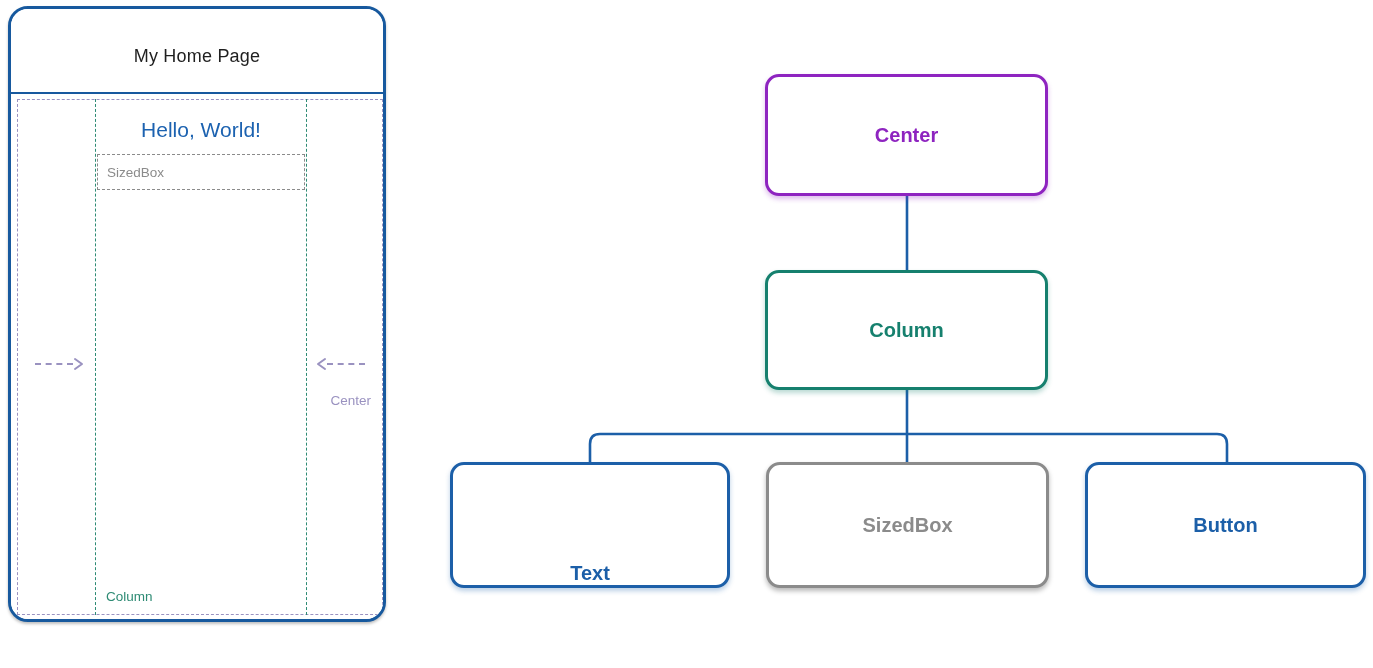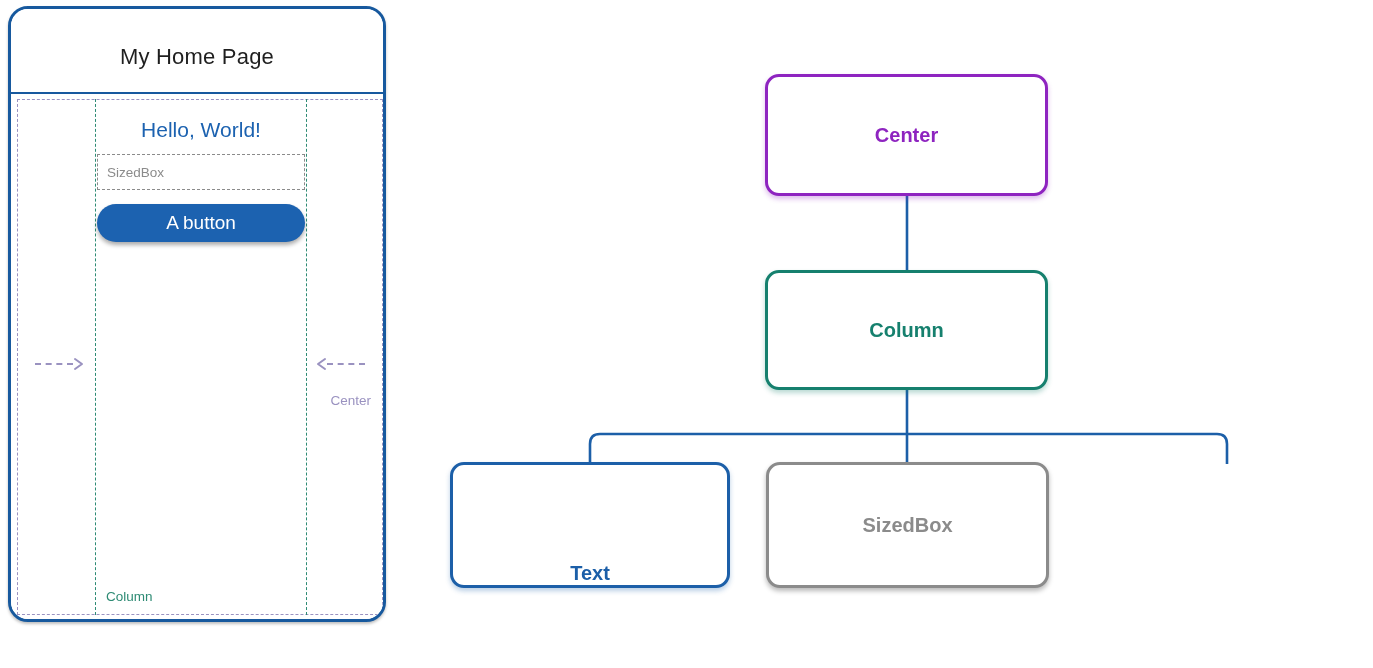--- a/index.html
+++ b/index.html
@@ -37,21 +37,21 @@
     width: 100%;
     height: 85px;
     border-bottom: 2.5px solid #17599E;
     box-sizing: border-box;
     display: flex;
     align-items: center;
     justify-content: center;
     background: #ffffff;
   }
   #app-bar-title {
-    font-size: 22px;
+    font-size: 18px;
     color: #1f1f1f;
     letter-spacing: 0.2px;
     margin-top: 12px;
   }
 
   #phone-body {
     position: absolute;
     left: 0;
     top: 87px;
     right: 0;
@@ -244,21 +244,20 @@
       <span class="dash-line"></span>
     </div>
 
     <div id="column-children">
       <div id="text-widget">Hello, World!</div>
 
       <div id="sizedbox-widget">
         <span id="sizedbox-label">SizedBox</span>
       </div>
 
-      <div id="elevated-button">A button</div>
     </div>
 
   </div>
 </div>
 
 <div id="widget-tree">
 
   <svg id="tree-svg" viewBox="0 0 953 668">
     <defs>
       <linearGradient id="fadeDown" x1="0" y1="0" x2="0" y2="1">
@@ -292,14 +291,17 @@
   </div>
 
   <div id="node-text" class="tree-node blue">
     <span>Text</span>
   </div>
 
   <div id="node-sizedbox" class="tree-node gray">
     <span>SizedBox</span>
   </div>
 
+  <div id="node-button" class="tree-node blue">
+    <span>Button</span>
+  </div>
 
 </div>
 
 </body></html>

